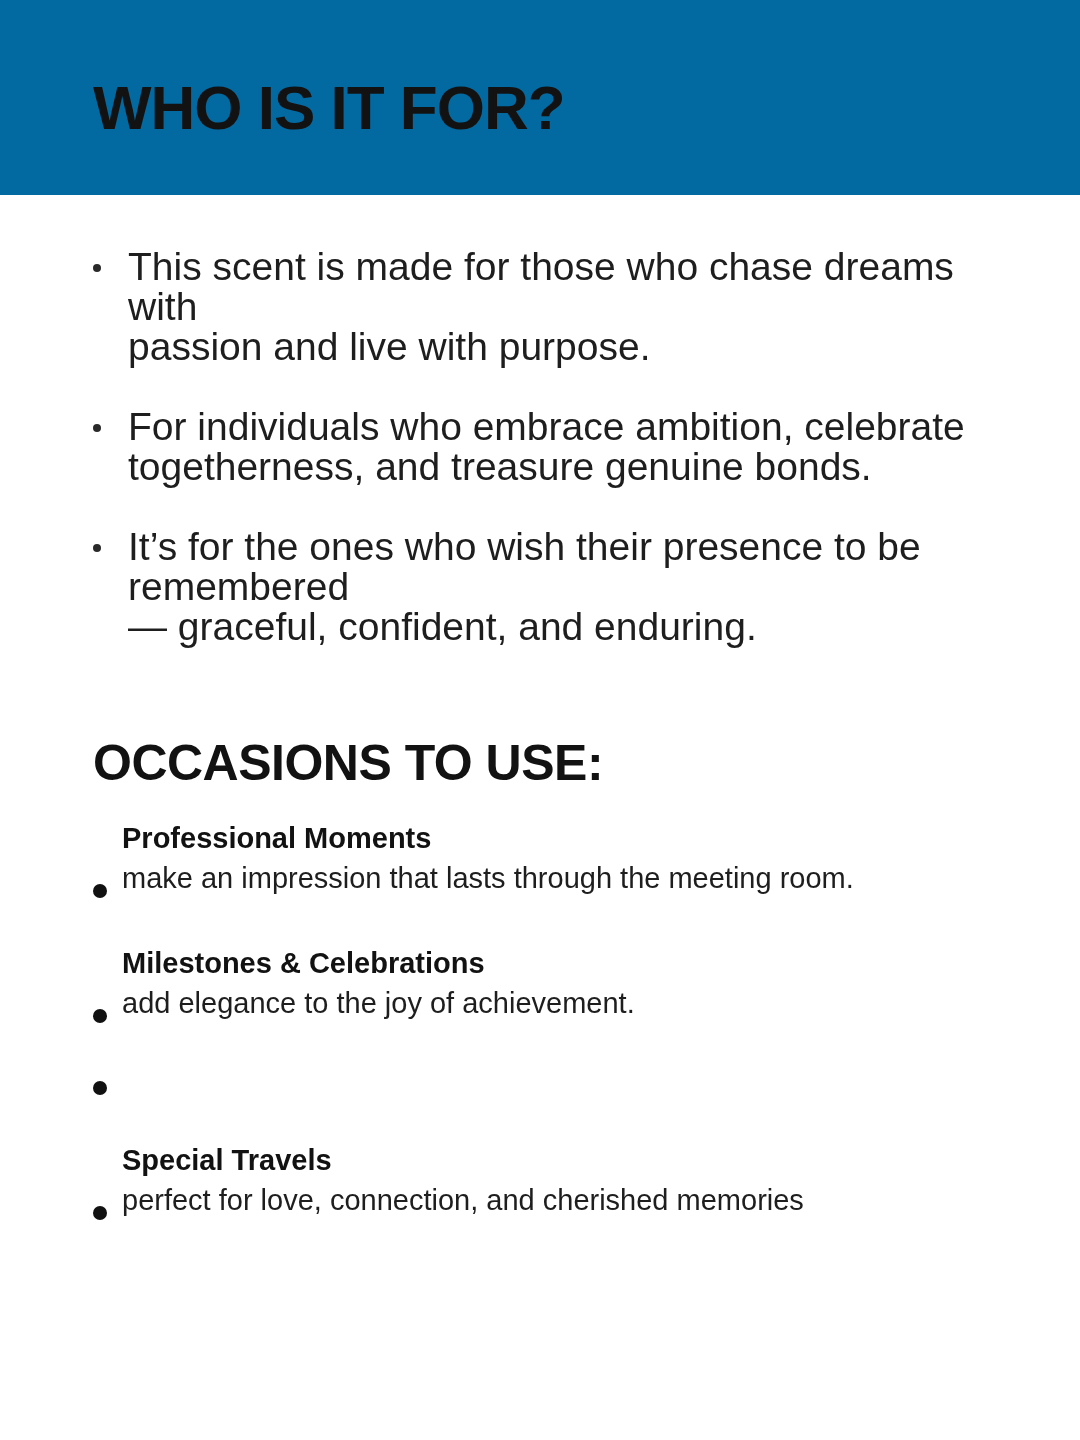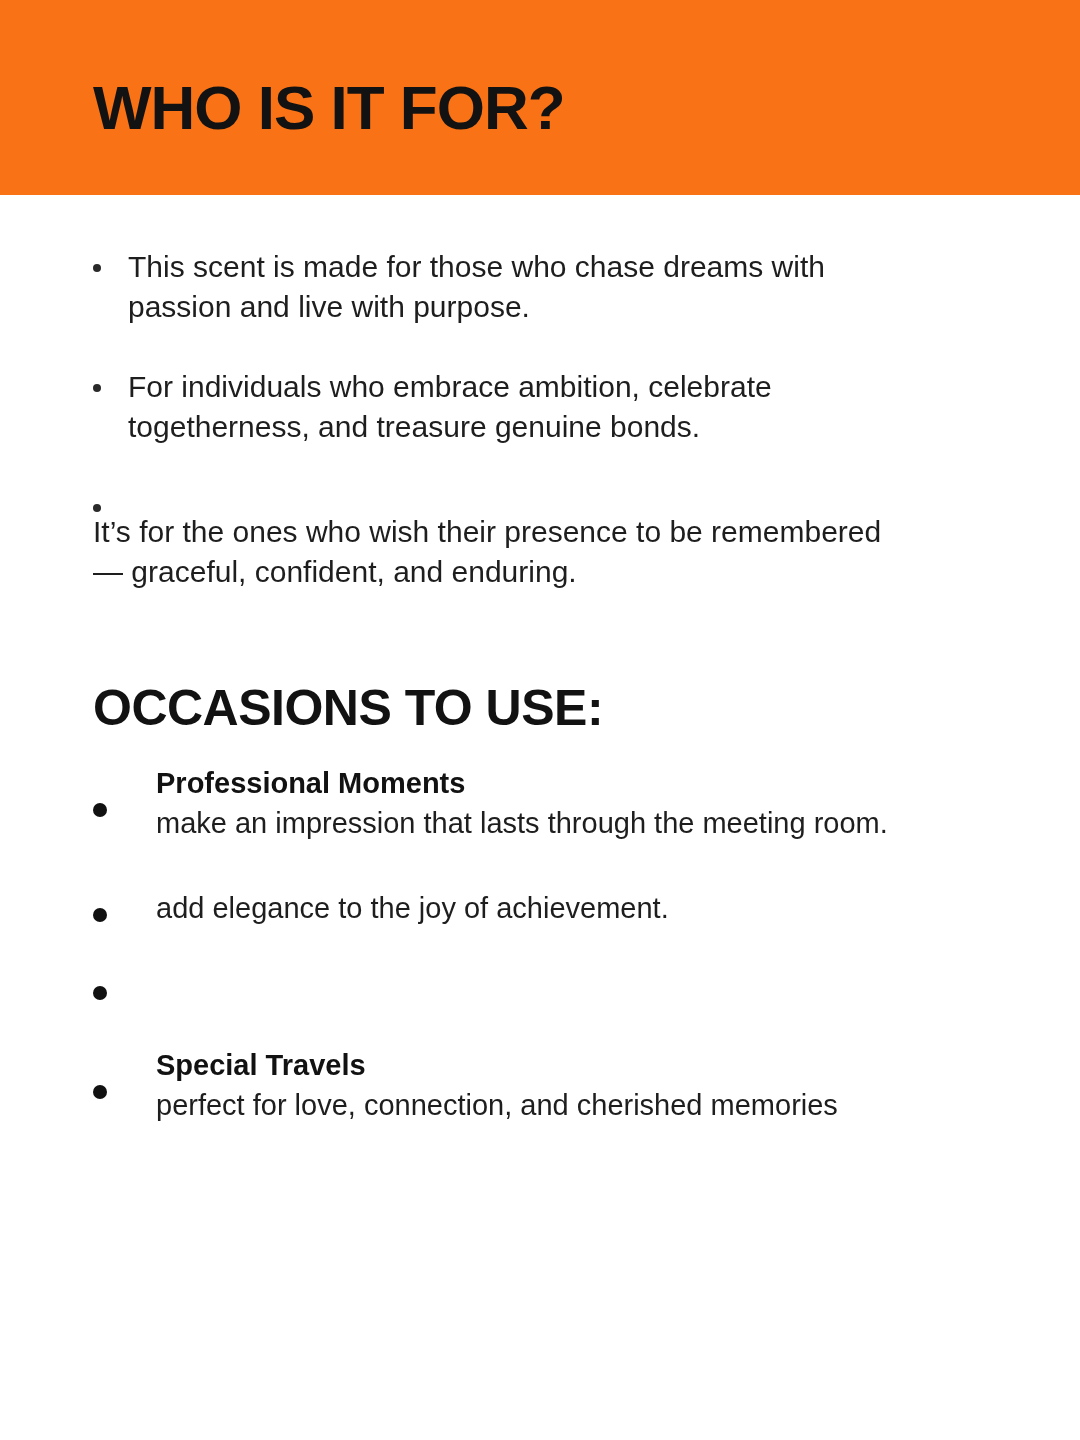--- a/index.html
+++ b/index.html
@@ -13,21 +13,21 @@
   }
   .page {
     width: 1080px;
     height: 1440px;
     background: #ffffff;
     position: relative;
   }
   
   .header-band {
     height: 195px;
-    background: #f97316;
+    background: #0369a1;
     display: flex;
     align-items: center;
     padding: 20px 0 0 93px;
   }
   .page-title {
     font-size: 62px;
     font-weight: 800;
     letter-spacing: -1px;
     color: #121212;
     line-height: 1;
@@ -38,41 +38,41 @@
   }
   .audience-list {
     list-style: none;
     margin-bottom: 45px;
   }
   .audience-item {
     display: flex;
     align-items: flex-start;
     margin-bottom: 40px;
   }
-  .audience-item:last-child { margin-bottom: 7px; flex-direction: column; }
+  .audience-item:last-child { margin-bottom: 7px; }
   .dot {
     background: #2a2a2a;
     border-radius: 50%;
     flex-shrink: 0;
   }
   .dot.small {
     width: 8px;
     height: 8px;
     margin-top: 17px;
     margin-right: 27px;
   }
   .dot.big {
     width: 14px;
     height: 14px;
     margin-top: 13px;
     margin-right: 15px;
     background: #111111;
   }
   .body-text {
-    font-size: 30px;
+    font-size: 39px;
     line-height: 40px;
     white-space: pre-line;
     color: #1e1e1e;
   }
   .skin-section { margin-bottom: 0; }
   .skin-heading {
     font-size: 30px;
     font-weight: 700;
     line-height: 40px;
     color: #121212;
@@ -81,23 +81,22 @@
     font-size: 50px;
     font-weight: 800;
     letter-spacing: -0.5px;
     color: #121212;
     line-height: 60px;
     margin: 86px 0 25px 0;
   }
   .occasions-list { list-style: none; }
   .occasion-item {
     display: flex;
-    align-items: center;
+    align-items: flex-end;
     margin-bottom: 45px;
-    gap: 34px;
   }
   .occasion-title {
     font-size: 29px;
     font-weight: 700;
     line-height: 40px;
     color: #121212;
   }
   .occasion-desc {
     font-size: 29px;
     line-height: 40px;
@@ -140,20 +139,21 @@
       <li class="occasion-item">
         <span class="dot big"></span>
         <div>
           <p class="occasion-title">Professional Moments</p>
           <p class="occasion-desc">make an impression that lasts through the meeting room.</p>
         </div>
       </li>
       <li class="occasion-item">
         <span class="dot big"></span>
         <div>
+          <p class="occasion-title">Milestones &amp; Celebrations</p>
           <p class="occasion-desc">add elegance to the joy of achievement.</p>
         </div>
       </li>
       <li class="occasion-item">
         <span class="dot big"></span>
         <div>
         </div>
       </li>
       <li class="occasion-item">
         <span class="dot big"></span>

